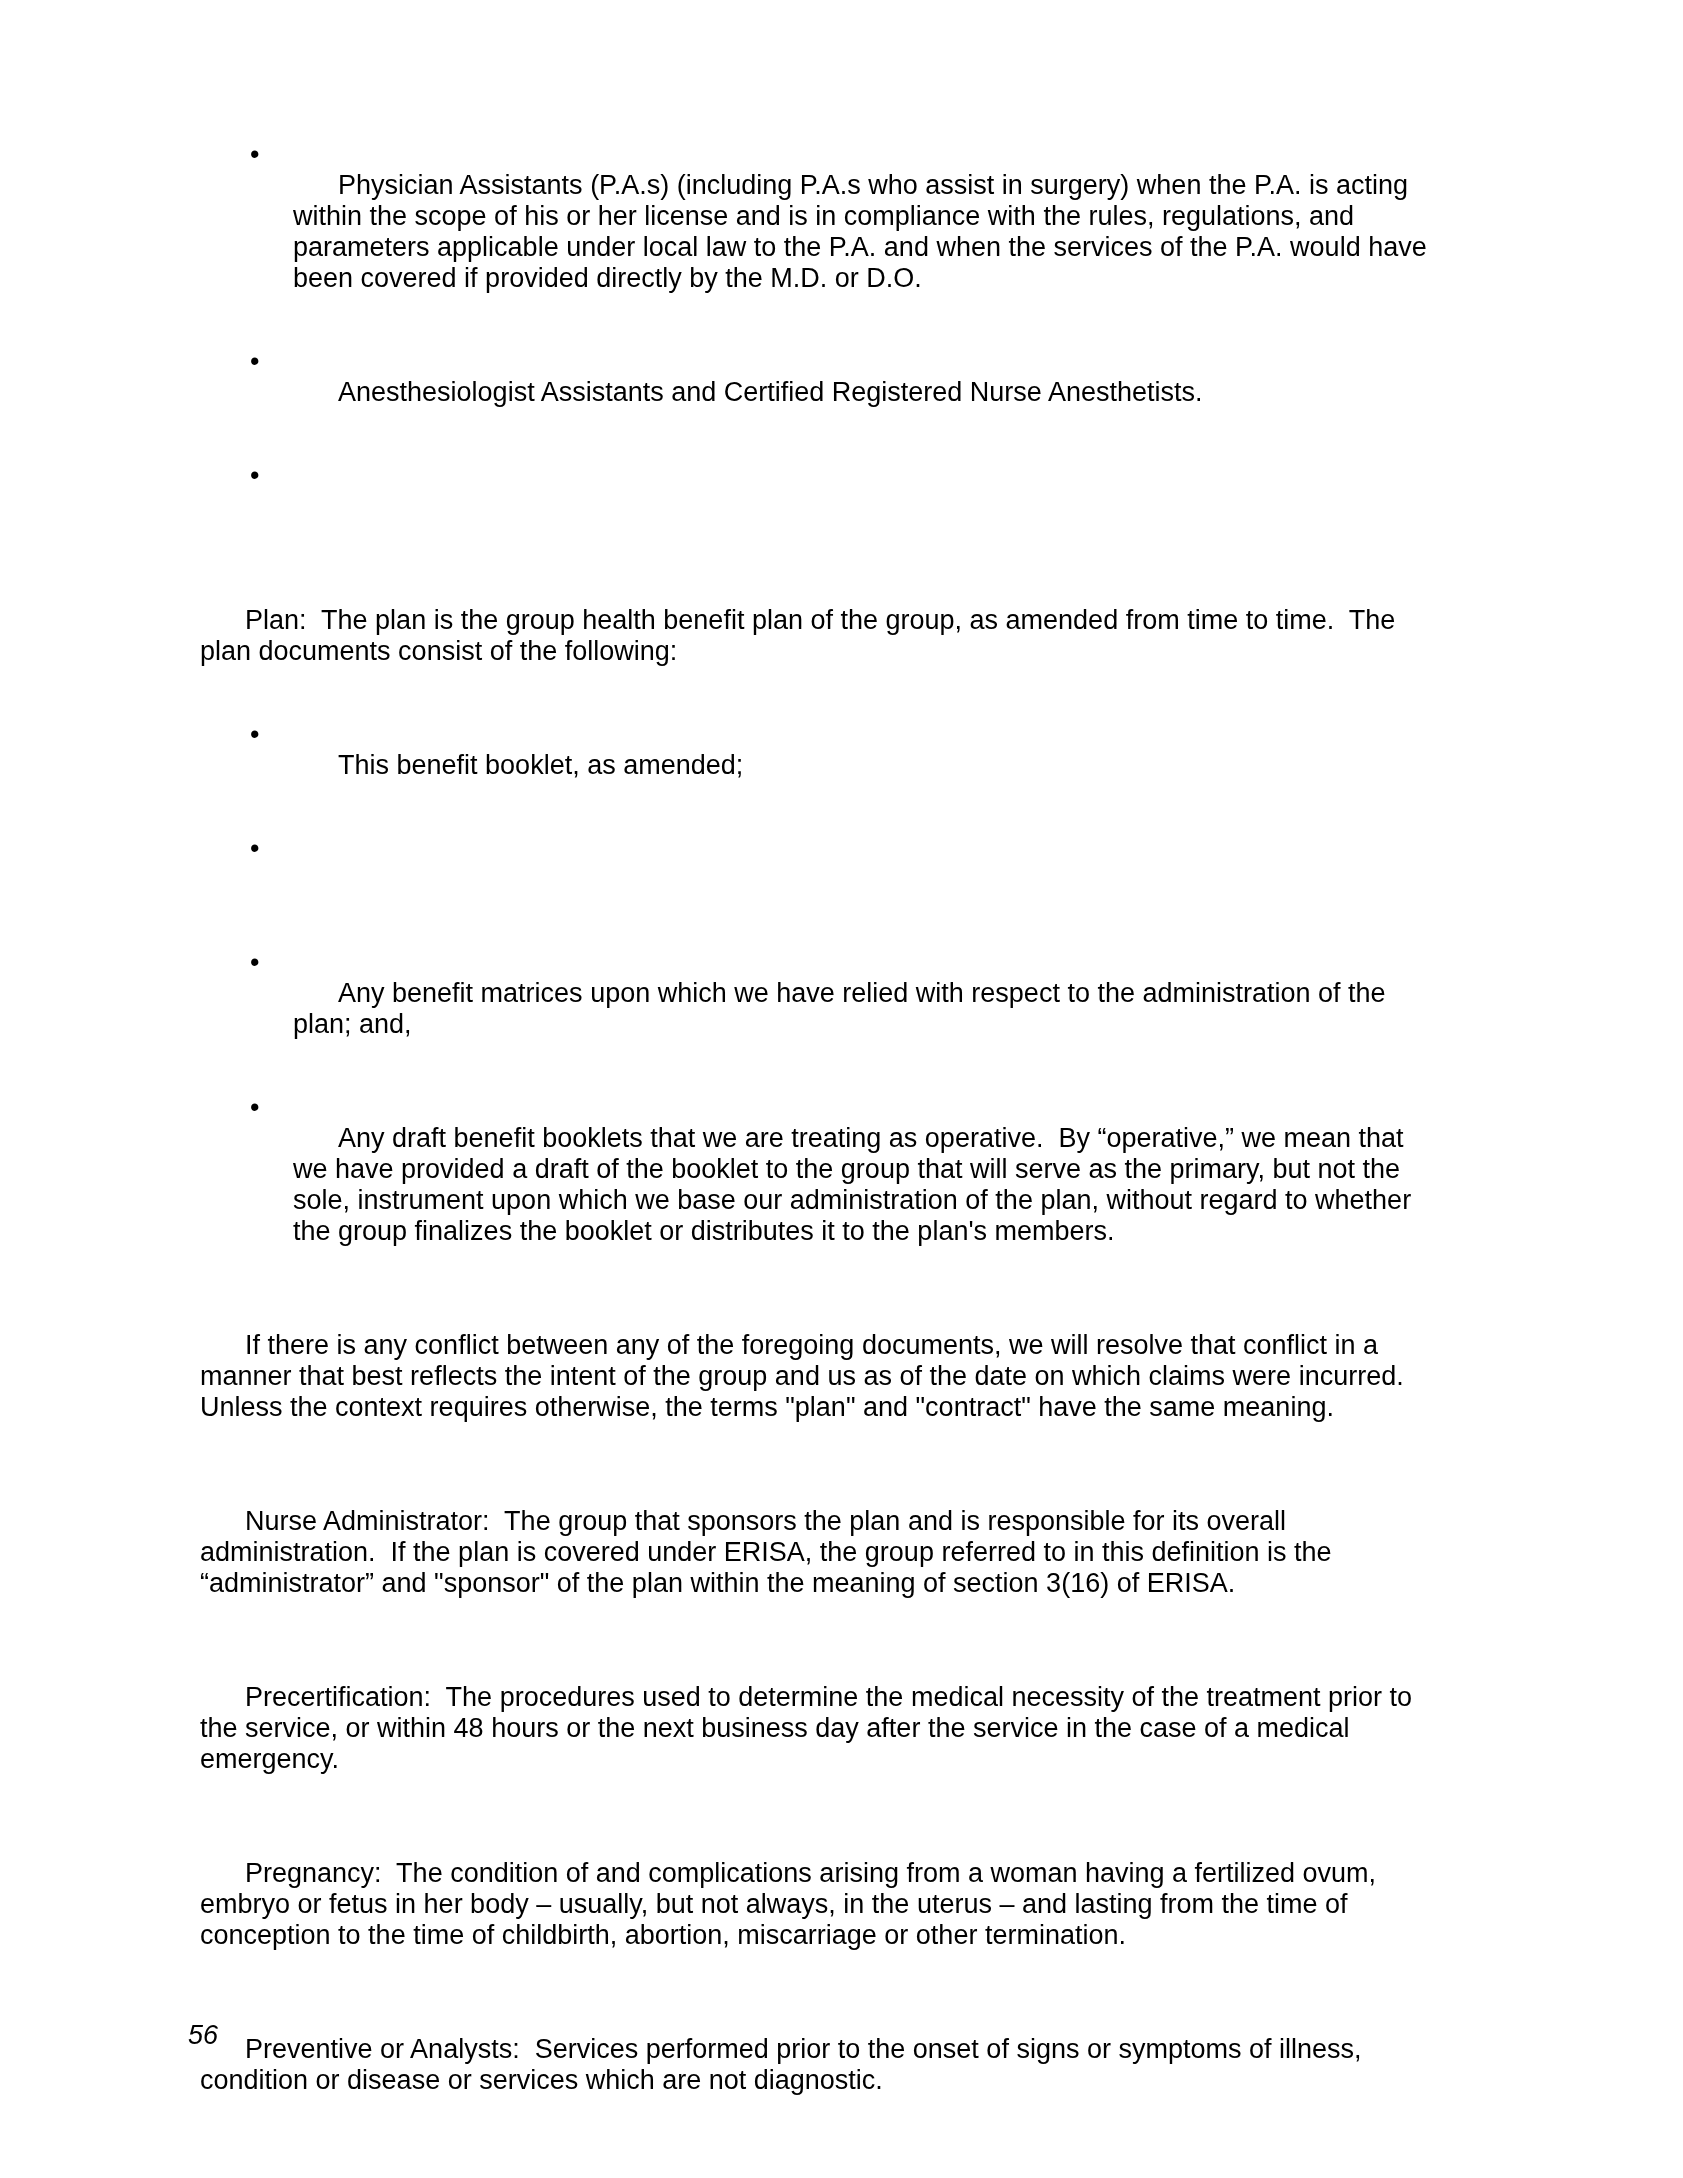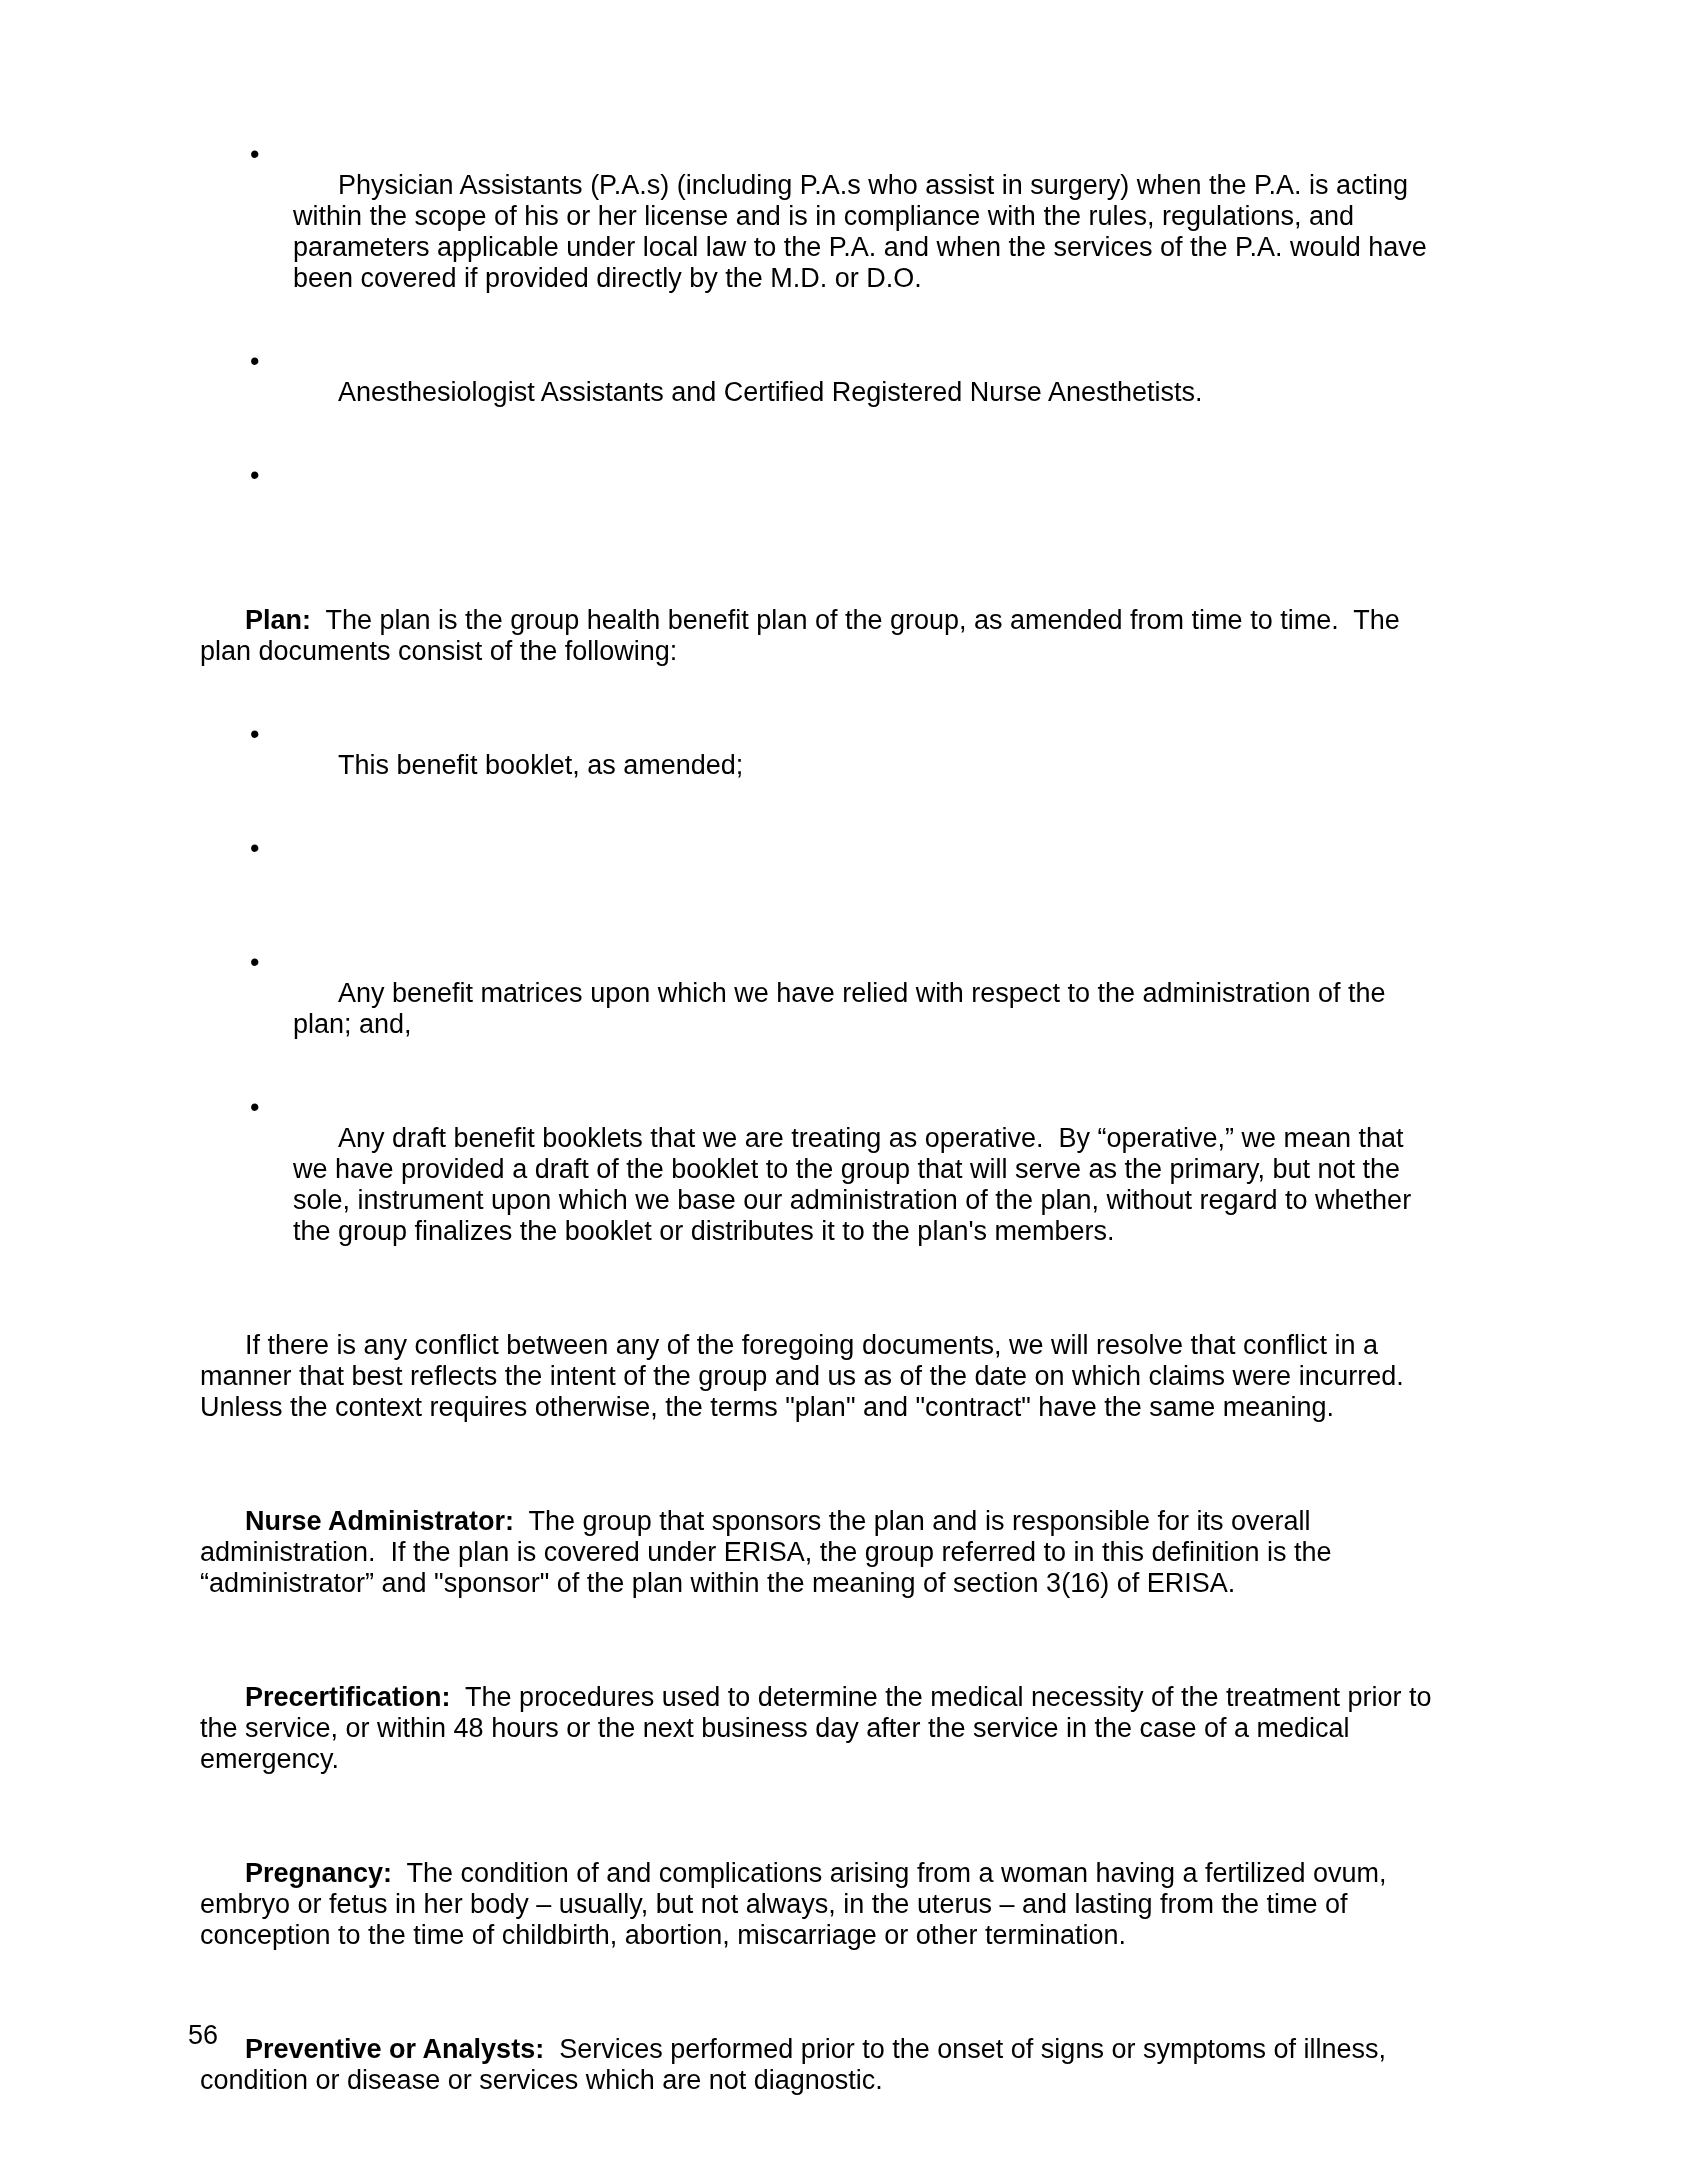--- a/index.html
+++ b/index.html
@@ -28,25 +28,26 @@
     position: relative;
     padding-left: 93px;
     margin: 0 0 21px 0;
     white-space: pre-wrap;
   }
   .bullet .dot {
     position: absolute;
     left: 50px;
     top: 0;
   }
-  .term { font-weight: 700; margin-top: 13px; }
+  .term { font-weight: 400; margin-top: 13px; }
   .page-number {
     position: absolute;
     left: 188px;
     top: 2020px;
+    font-style: italic;
   }
 </style>
 </head>
 <body>
 
 <div class="page">
   <div class="content">
 
     <div class="bullet">
       <span class="dot">•</span><span>Physician Assistants (P.A.s) (including P.A.s who assist in surgery) when the P.A. is acting within the scope of his or her license and is in compliance with the rules, regulations, and parameters applicable under local law to the P.A. and when the services of the P.A. would have been covered if provided directly by the M.D. or D.O.</span>

